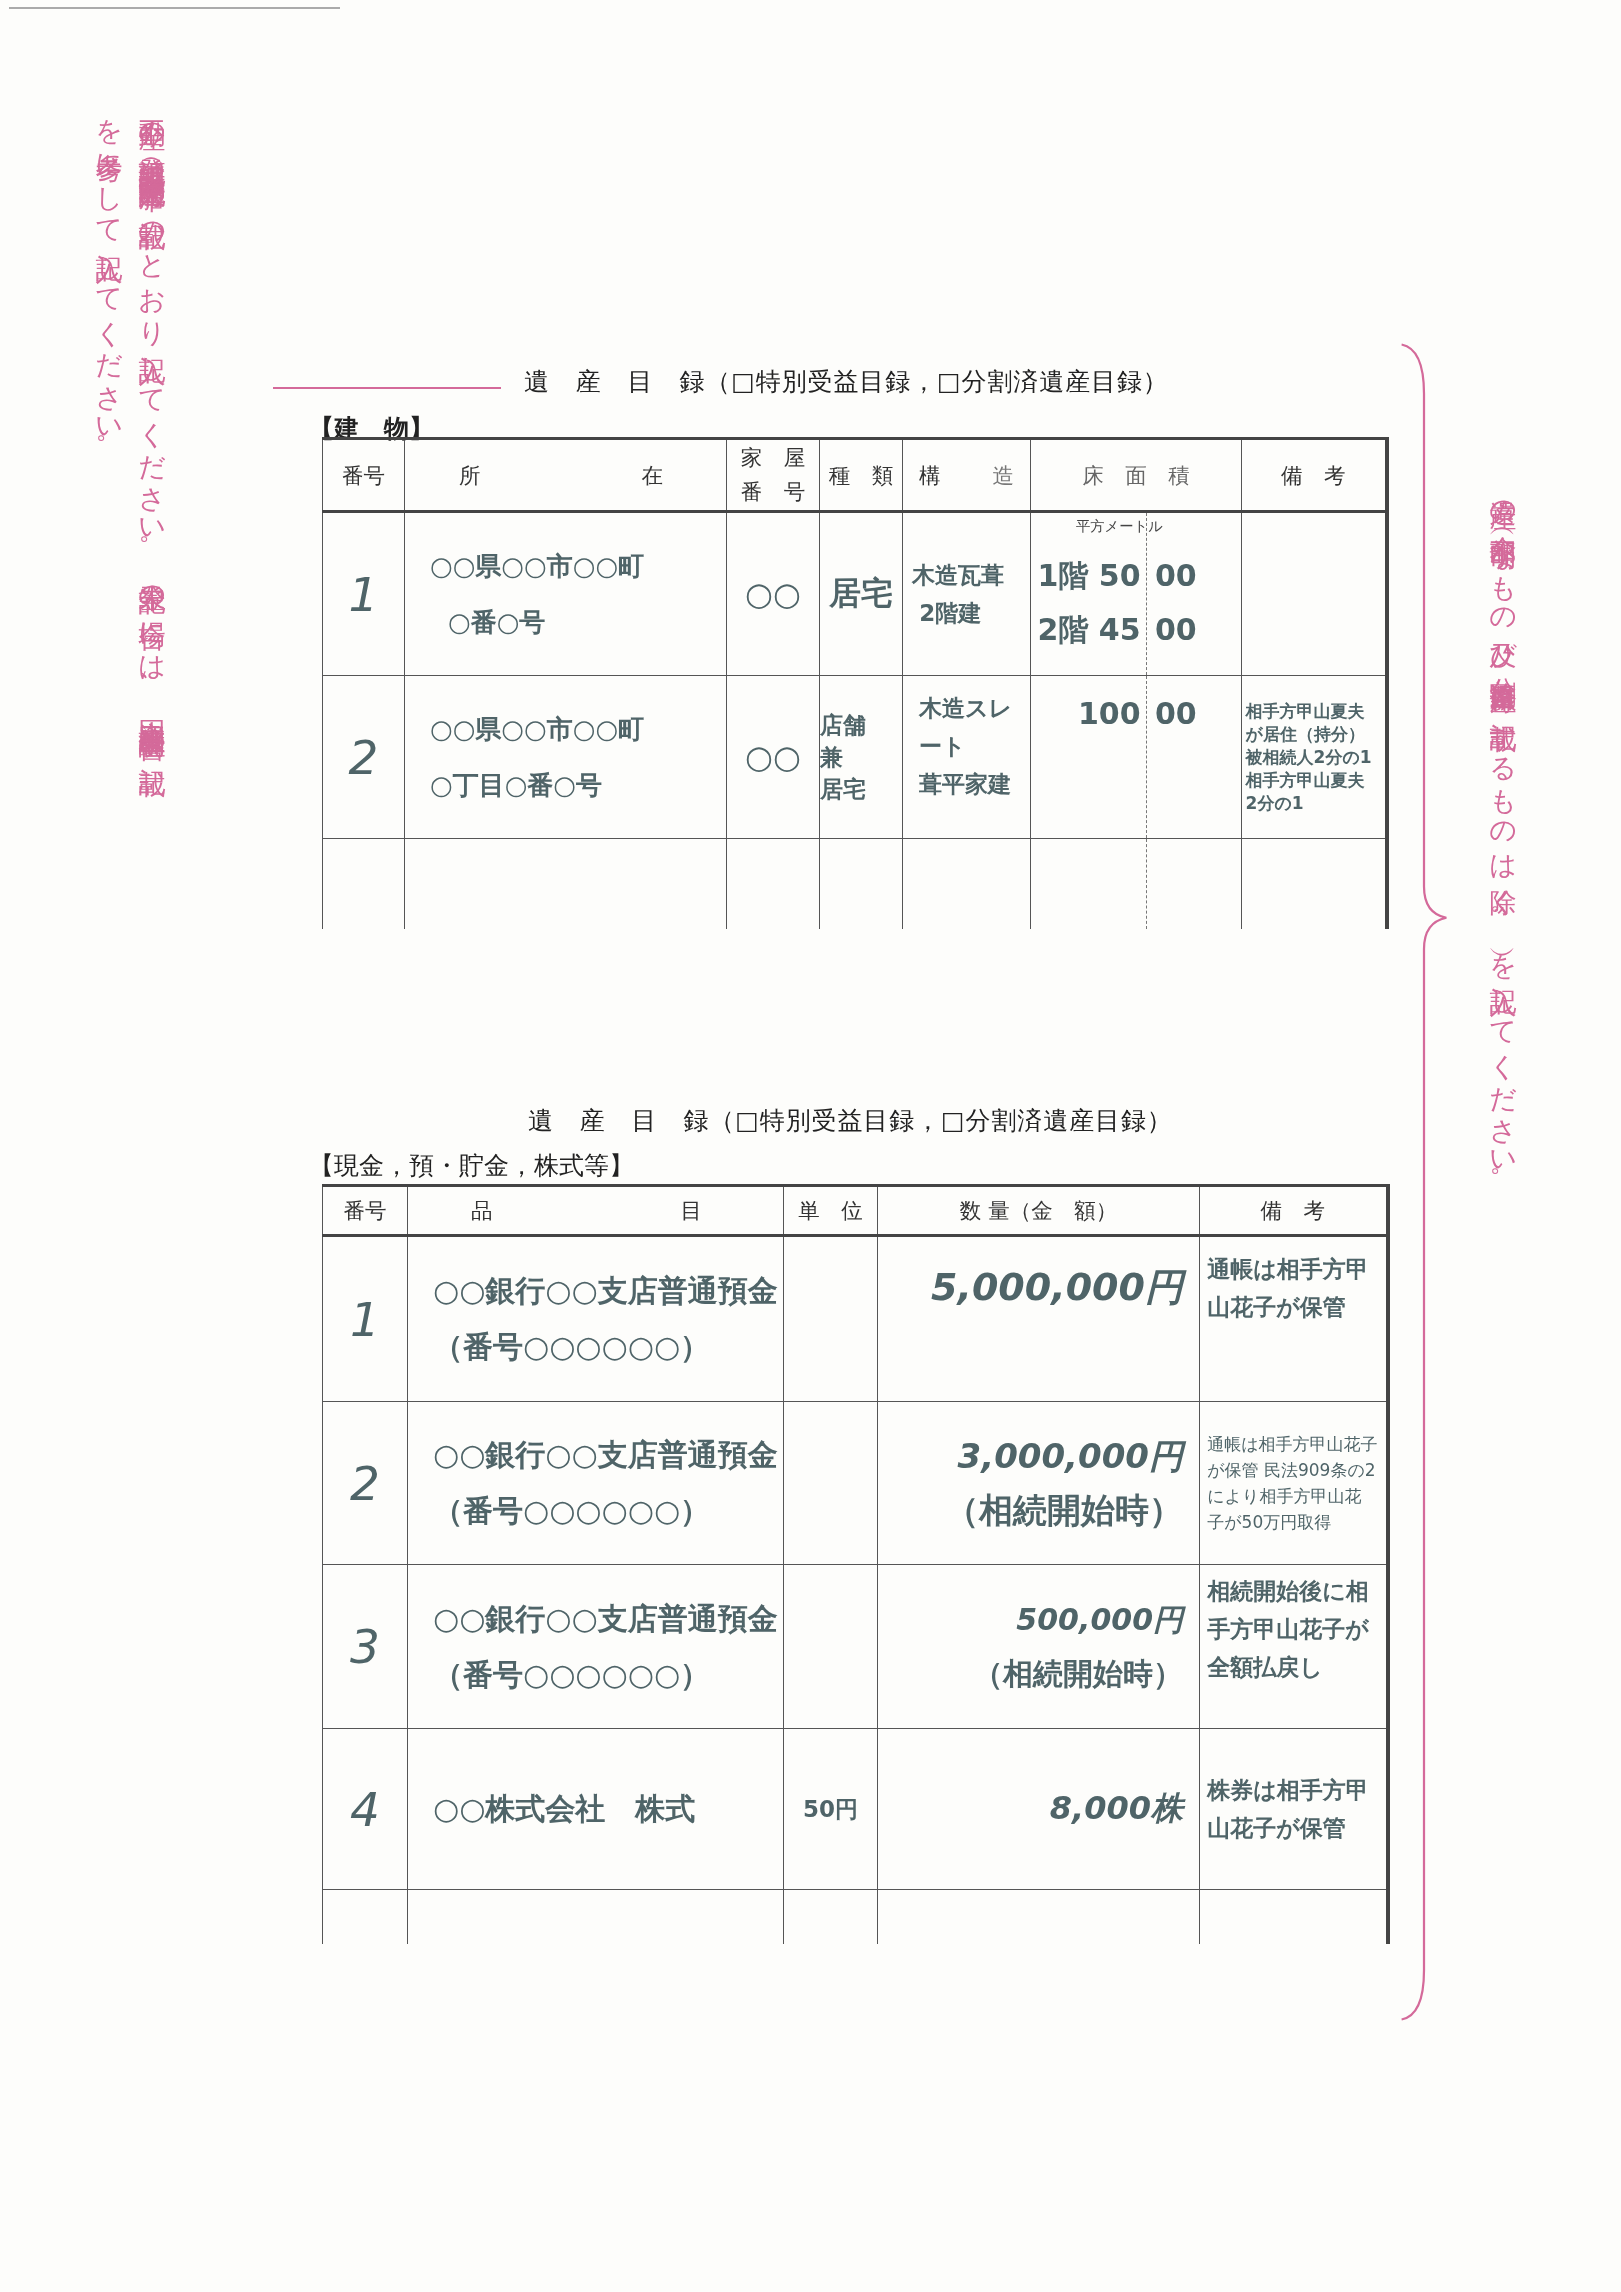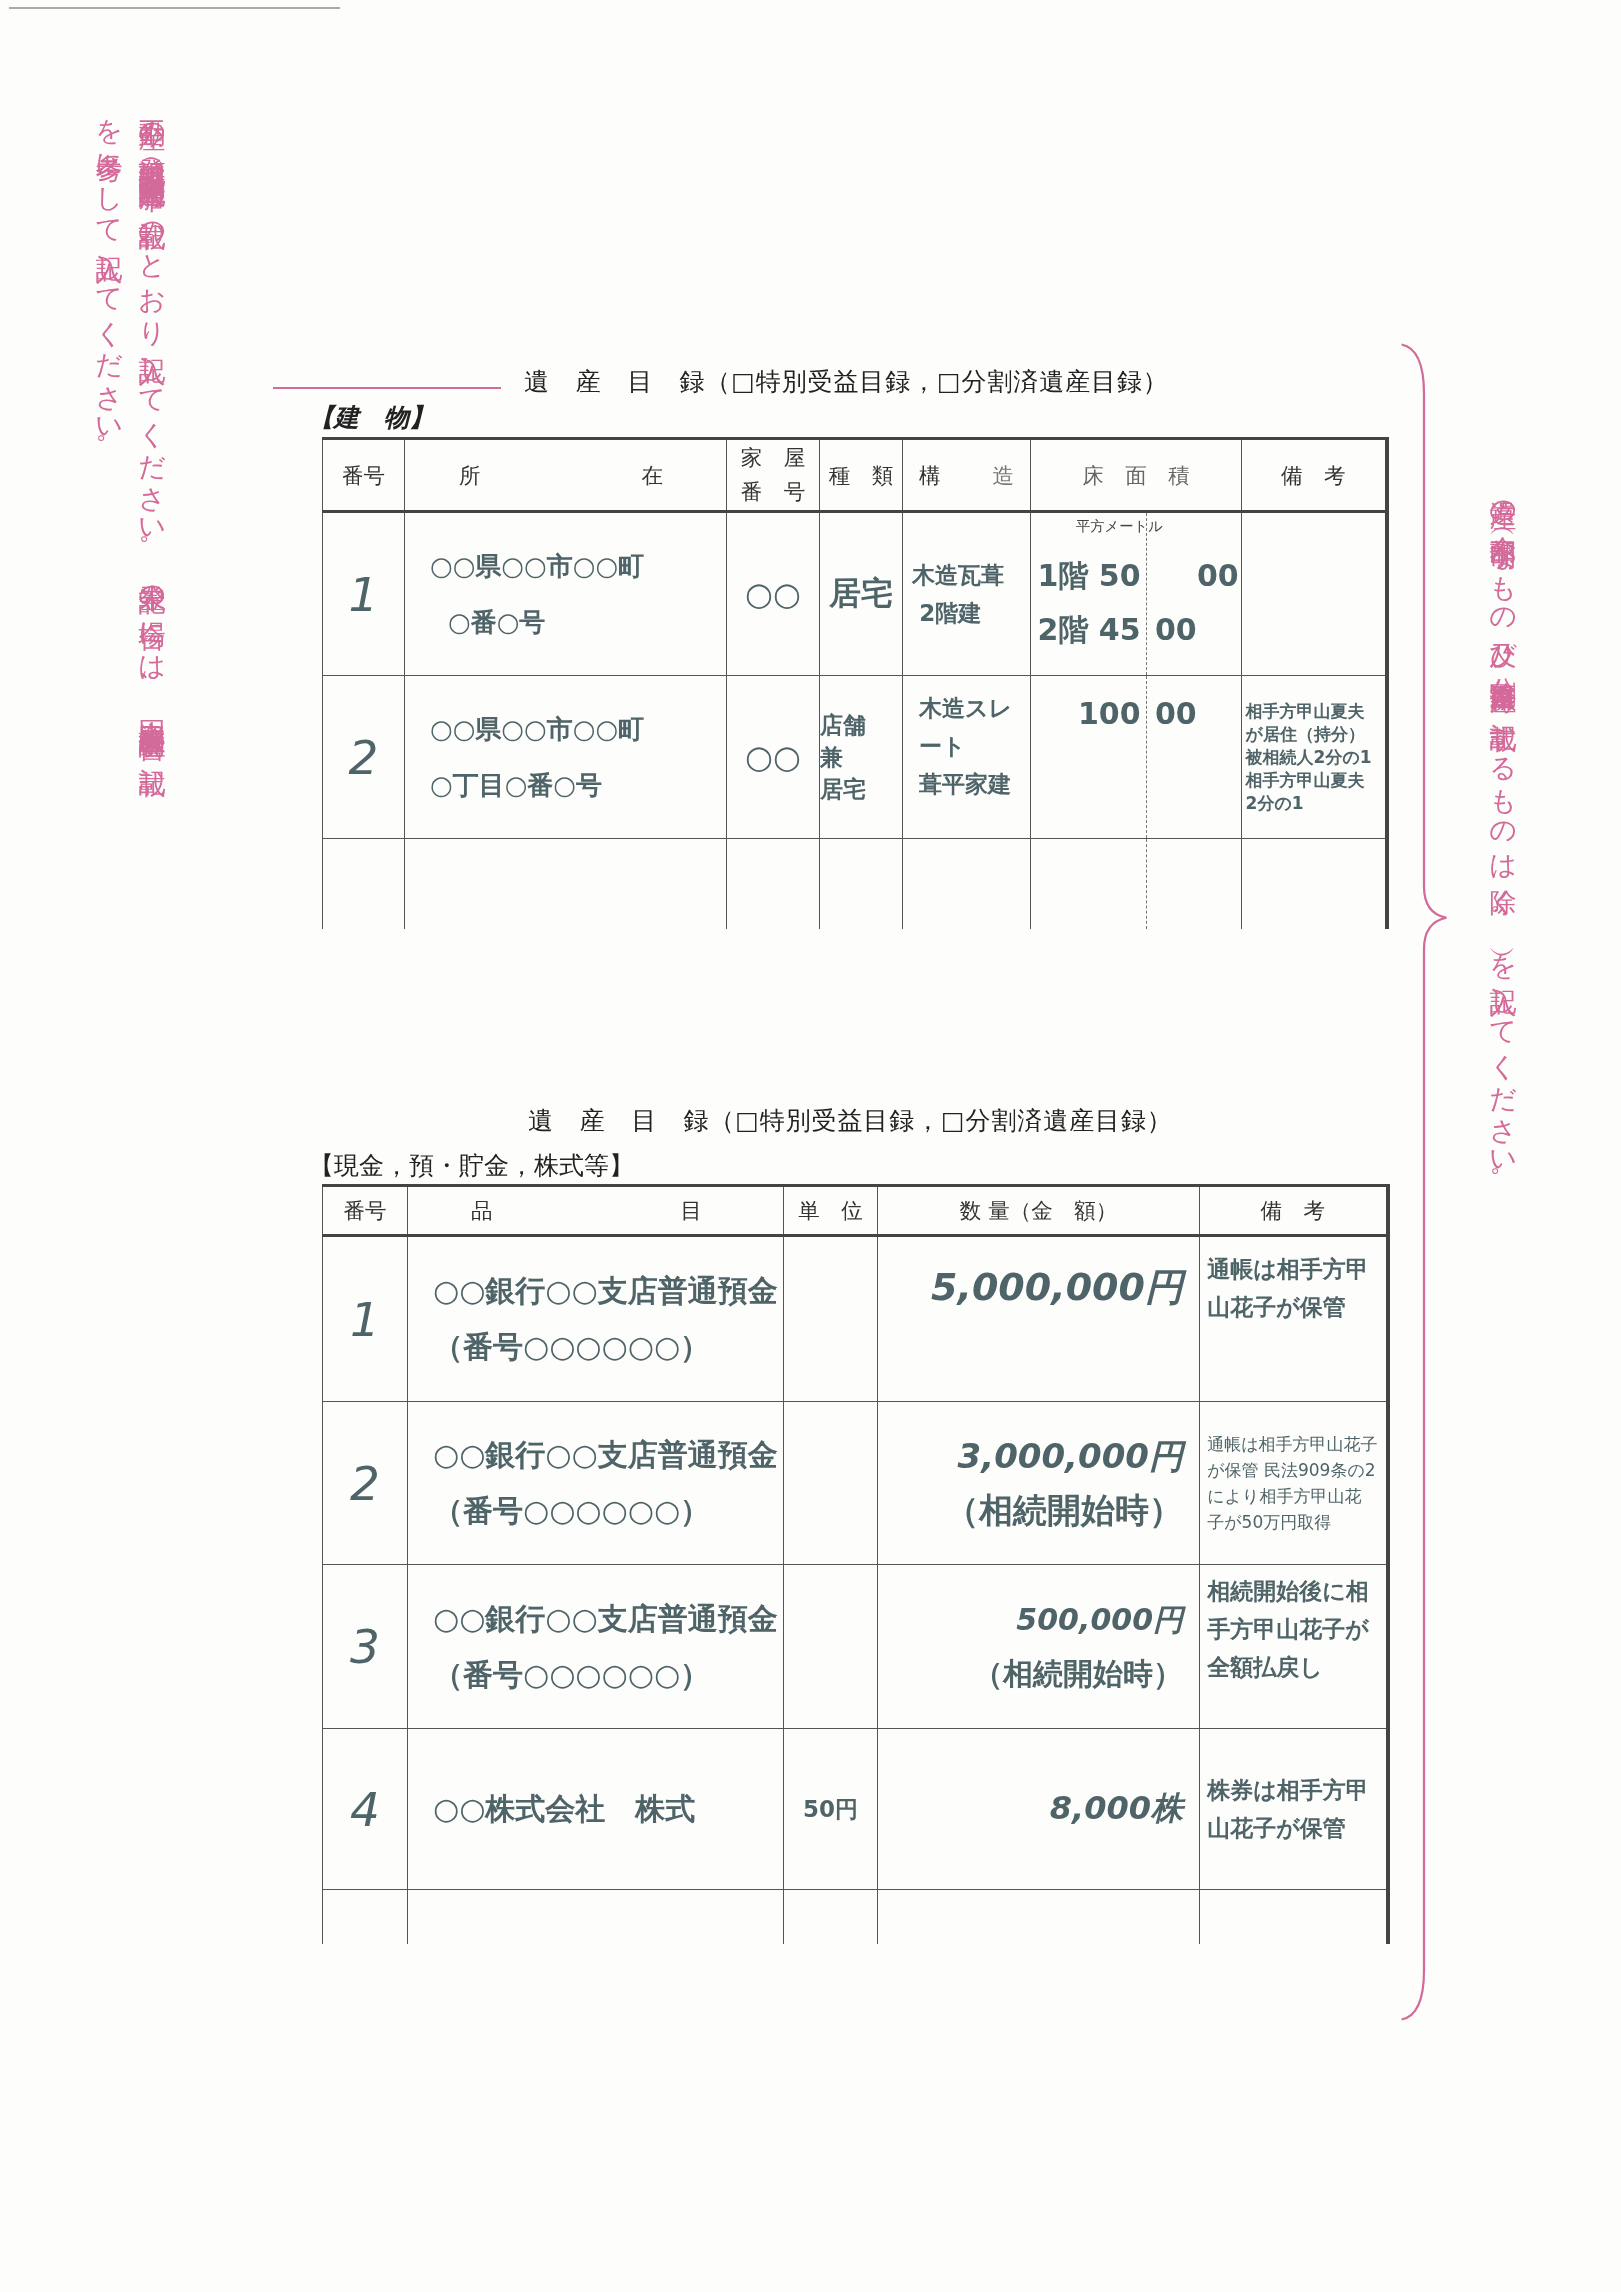--- a/index.html
+++ b/index.html
@@ -58,21 +58,21 @@
 <div class="pink-line" style="left:273px; top:387px; width:228px;"></div>
 
 <svg class="brace" width="54" height="1684" viewBox="0 0 60 1880">
   <path d="M5 5 Q 30 10 30 60 L 30 610 Q 30 640 55 645 Q 30 650 30 680 L 30 1820 Q 30 1870 5 1875" fill="none" stroke="#d46a9a" stroke-width="2.5"></path>
 </svg>
 <div class="vnote note-right">遺産の全部（不明なもの及び分割済遺産目録に記載するものは除く。）を記入してください。</div>
 
 <div class="title" style="left:524px; top:365px;">
   <span>遺　産　目　録</span><span>（□特別受益目録，□分割済遺産目録）</span>
 </div>
-<div class="section-label" style="left:309px; top:401px;font-style:italic;">【建　物】</div>
+<div class="section-label" style="left:309px; top:412px;">【建　物】</div>
 
 <table class="form" style="left:322px; top:437px; width:1066px;">
   <colgroup>
     <col style="width:82px">
       <col style="width:322px">
       <col style="width:93px">
       <col style="width:83px">
     <col style="width:128px">
       <col style="width:211px">
       <col style="width:145px">
@@ -110,21 +110,21 @@
       </td>
       <td class="hw" style="font-size:32px; text-align:center;">○○</td>
       <td class="hw" style="font-size:32px; text-align:center;">居宅</td>
       <td class="hw hw-md" style="padding-left:9px;">
         <div>木造瓦葺</div>
         <div style="padding-left:7.2px">2階建</div>
       </td>
       <td class="hw area-cell">
         <div class="dotline"></div>
         <span class="unit-sq">平方メートル</span>
-        <div class="area-val" style="margin-top:18px;gap:42px;">
+        <div class="area-val" style="margin-top:18px;">
             <span class="l">1階 50</span>
             <span class="r">00</span>
           </div>
         <div class="area-val">
             <span class="l">2階 45</span>
             <span class="r">00</span>
           </div>
       </td>
       <td></td>
     </tr>

